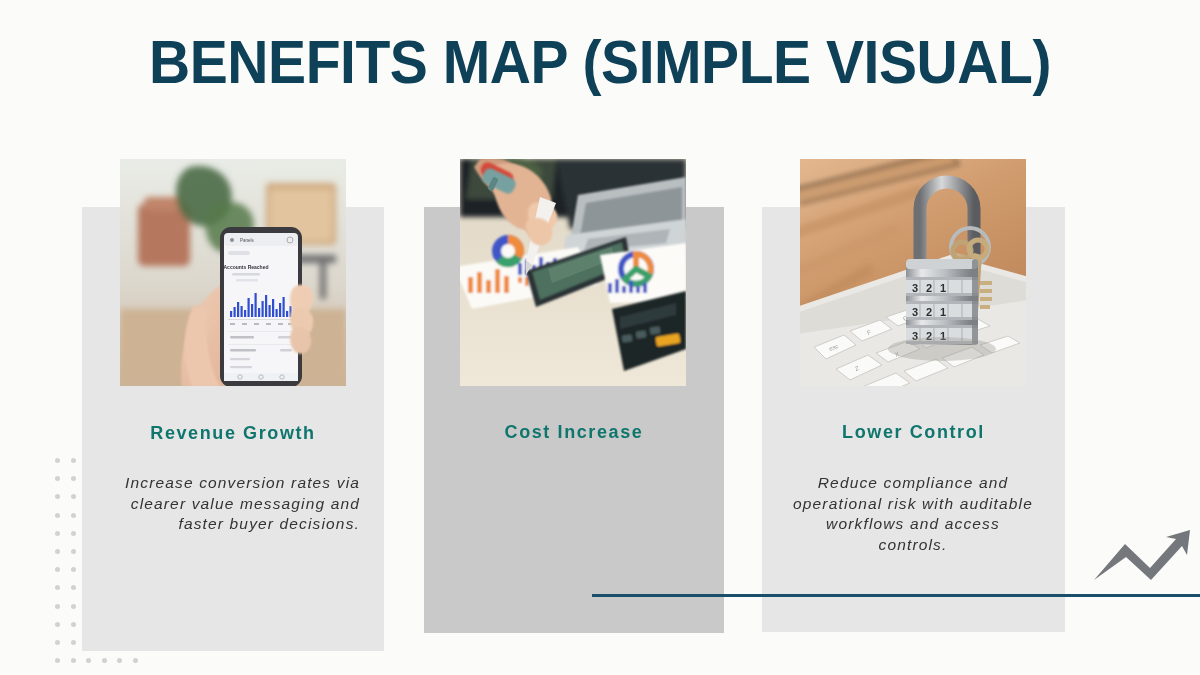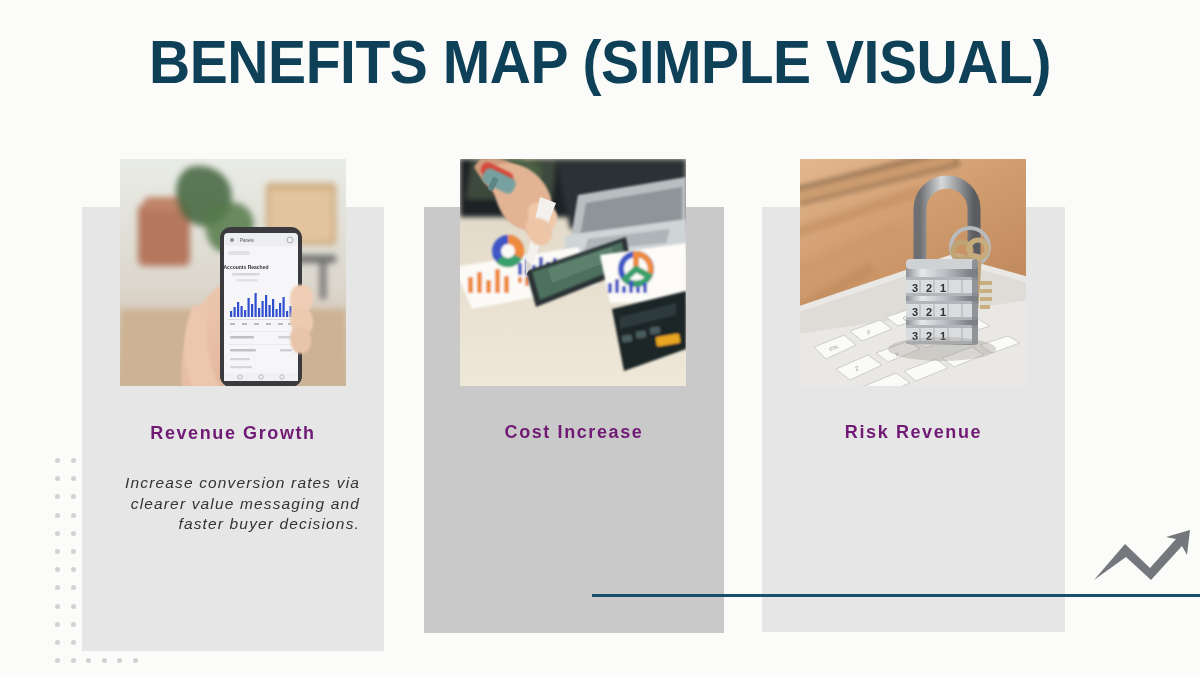--- a/index.html
+++ b/index.html
@@ -60,21 +60,21 @@
   #photo-2{left:460px; top:159px; width:226px; height:227px;}
   #photo-3{left:800px; top:159px; width:226px; height:227px;}
   .card-photo svg{display:block;width:100%;height:100%;}
 
   .card-heading{
     position:absolute;
     text-align:center;
     font-size:18px;
     font-weight:bold;
     letter-spacing:1.6px;
-    color:#701a75;
+    color:#0f766e;
     white-space:nowrap;
   }
   #heading-1{left:82px; top:423px; width:302px;}
   #heading-2{left:424px; top:422px; width:300px;}
   #heading-3{left:762px; top:422px; width:303px;}
 
   .card-body{
     position:absolute;
     text-align:center;
     font-size:15.5px;
@@ -507,21 +507,22 @@
           <line x1="148" y1="169" x2="148" y2="182"></line>
             <line x1="162" y1="169" x2="162" y2="182"></line>
         </g>
         <rect x="172" y="100" width="6" height="86" rx="3" fill="#7e8286" opacity=".8"></rect>
       </g>
 
       <ellipse cx="142" cy="190" rx="54" ry="12" fill="#9a9690" opacity=".35" filter="url(#blurK3)"></ellipse>
     </svg>
   </div>
 
-  <div class="card-heading" id="heading-3">Risk Revenue</div>
+  <div class="card-heading" id="heading-3">Lower Control</div>
+  <div class="card-body" id="body-3">Reduce compliance and operational risk with auditable workflows and access controls.</div>
 
   <div class="accent-line"></div>
 
   <div class="growth-arrow">
     <svg viewBox="0 0 102 55" aria-hidden="true">
       <path d="M2 52 L33 16 L58 40 L84 11 L74 9 L98 2 L95 27 L90 18 L59 52 L34 29 Z" fill="#74787c"></path>
     </svg>
   </div>
 
 </div>

